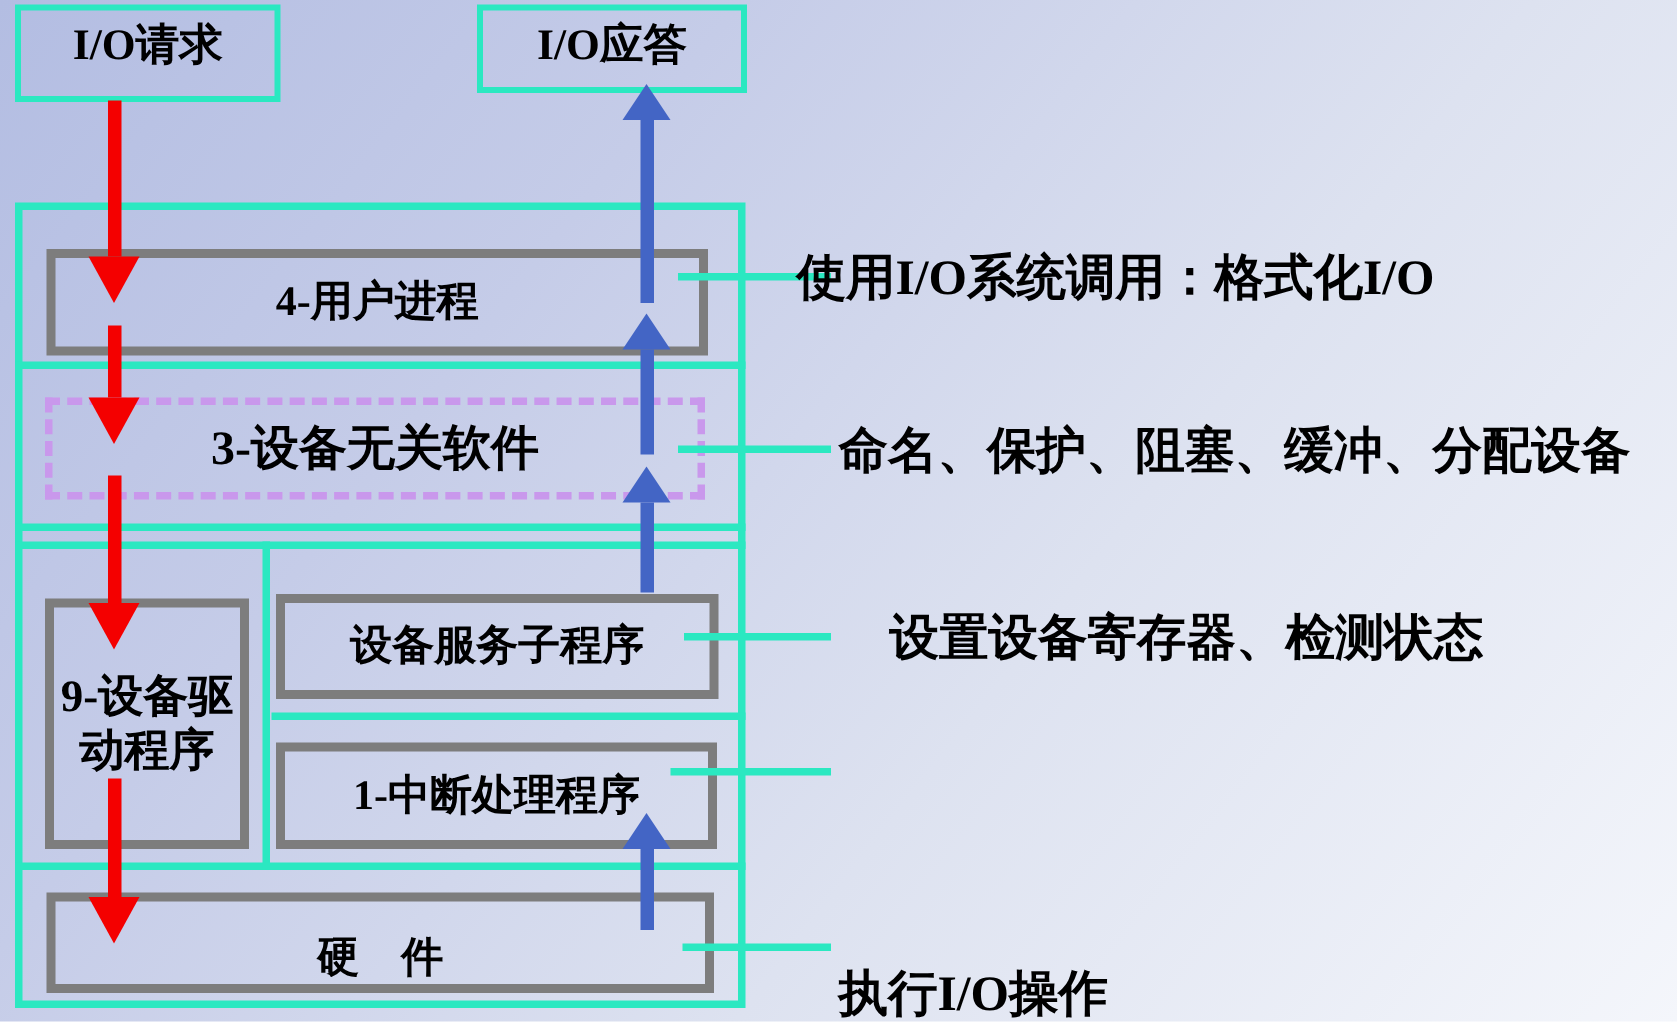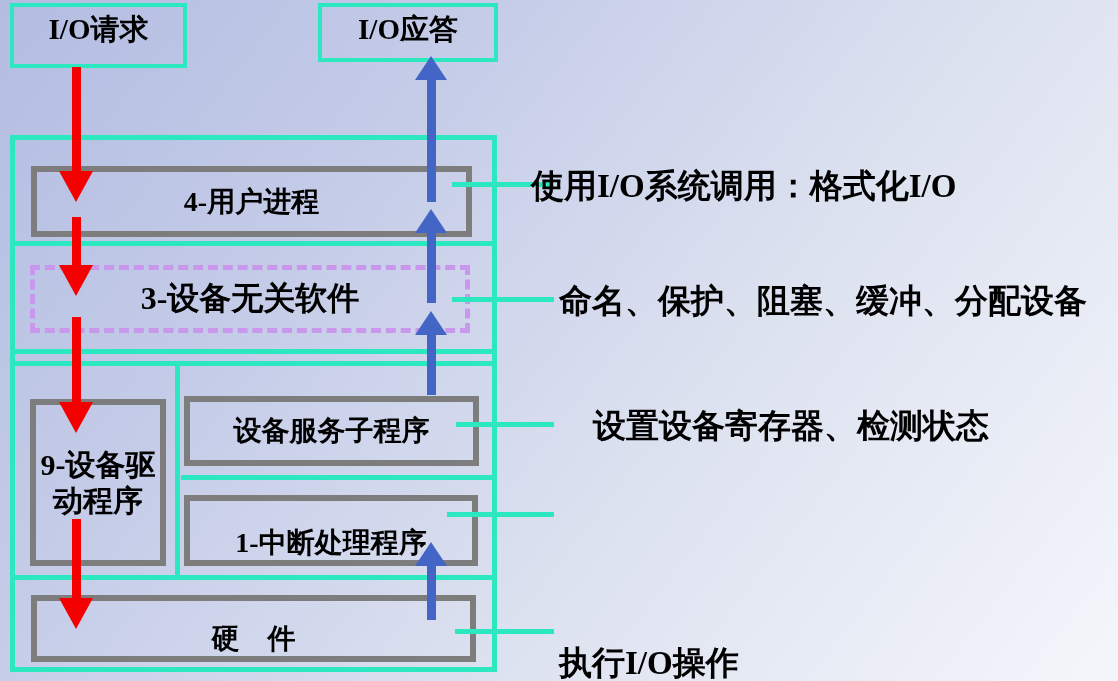--- a/index.html
+++ b/index.html
@@ -69,21 +69,21 @@
     <span>
       <span>9-设备驱</span><br>
       <span>动程序</span>
     </span>
   </div>
 
   <div class="abs gray-box" style="left:184px;top:396px;width:295px;height:70px;">
     <span>设备服务子程序</span>
   </div>
 
-  <div class="abs gray-box" style="left:184px;top:495px;width:294px;height:71px;align-items:flex-end;">
+  <div class="abs gray-box" style="left:184px;top:495px;width:294px;height:71px;">
     <span>1-中断处理程序</span>
   </div>
 
   <div class="abs gray-box" style="left:31px;top:595px;width:445px;height:67px;align-items:flex-end;">
     <span>硬　件</span>
   </div>
 
   <div class="abs red-line" style="left:72px;top:67px;height:104px;"></div>
   <div class="abs red-head" style="left:59px;top:171px;"></div>
   <div class="abs red-line" style="left:72px;top:217px;height:48px;"></div>

